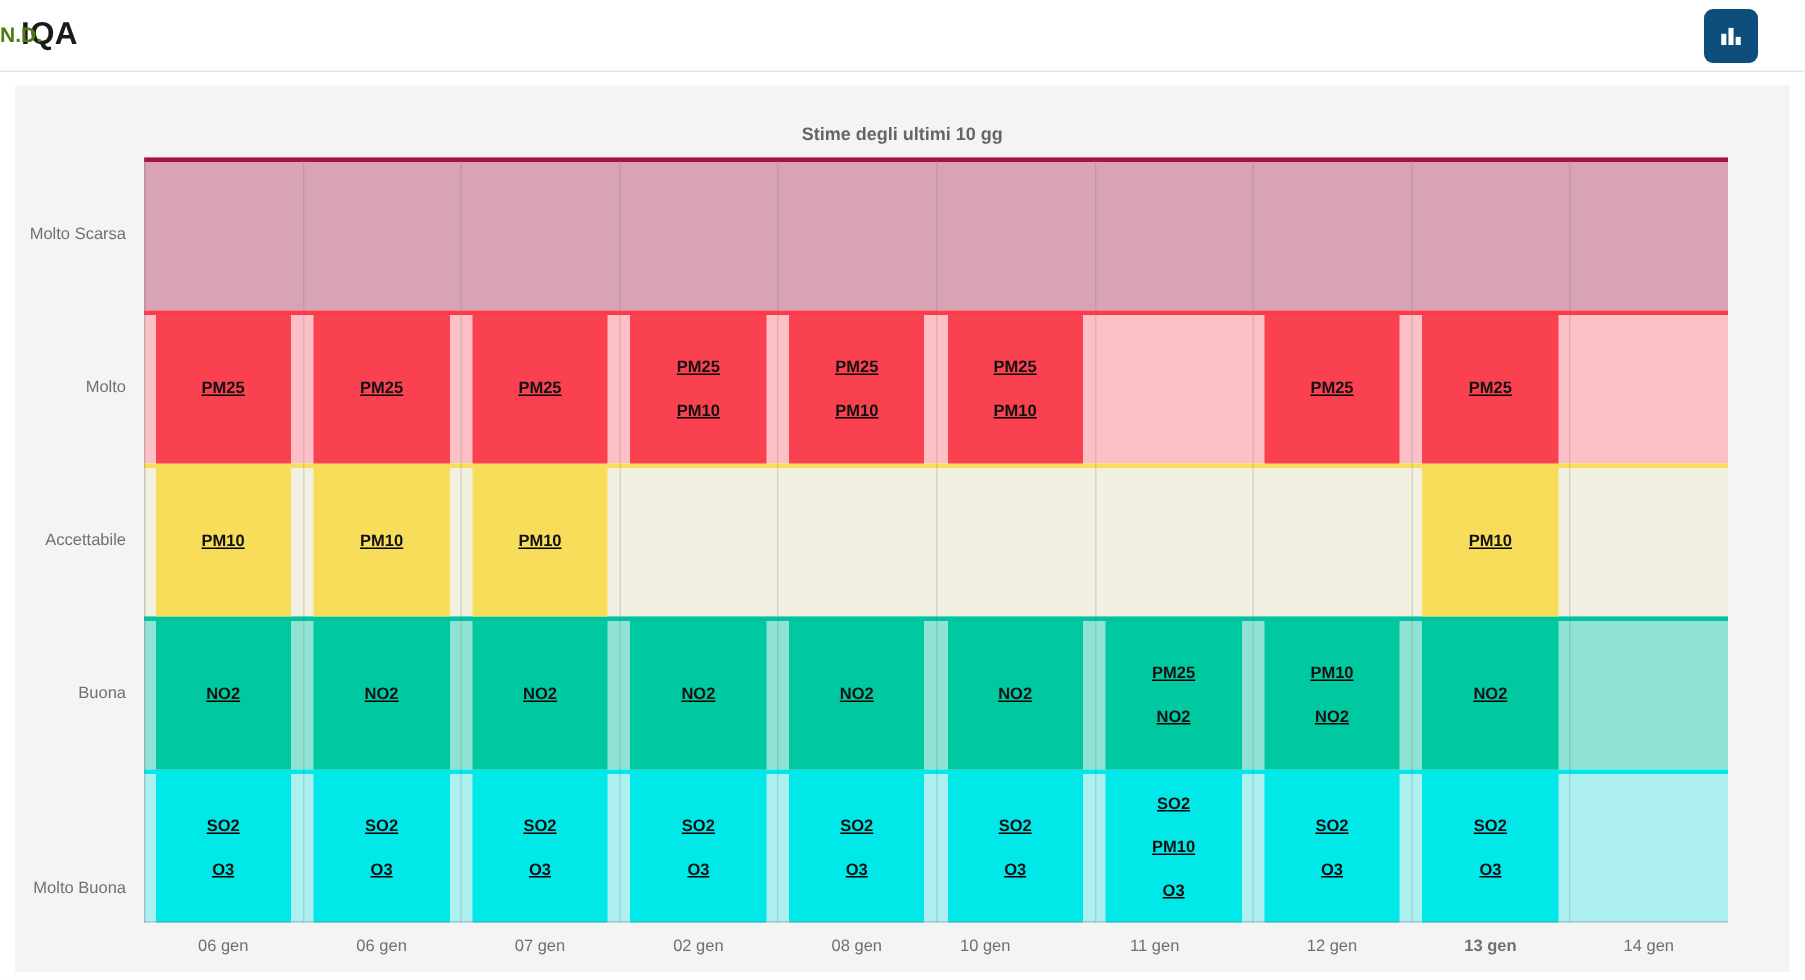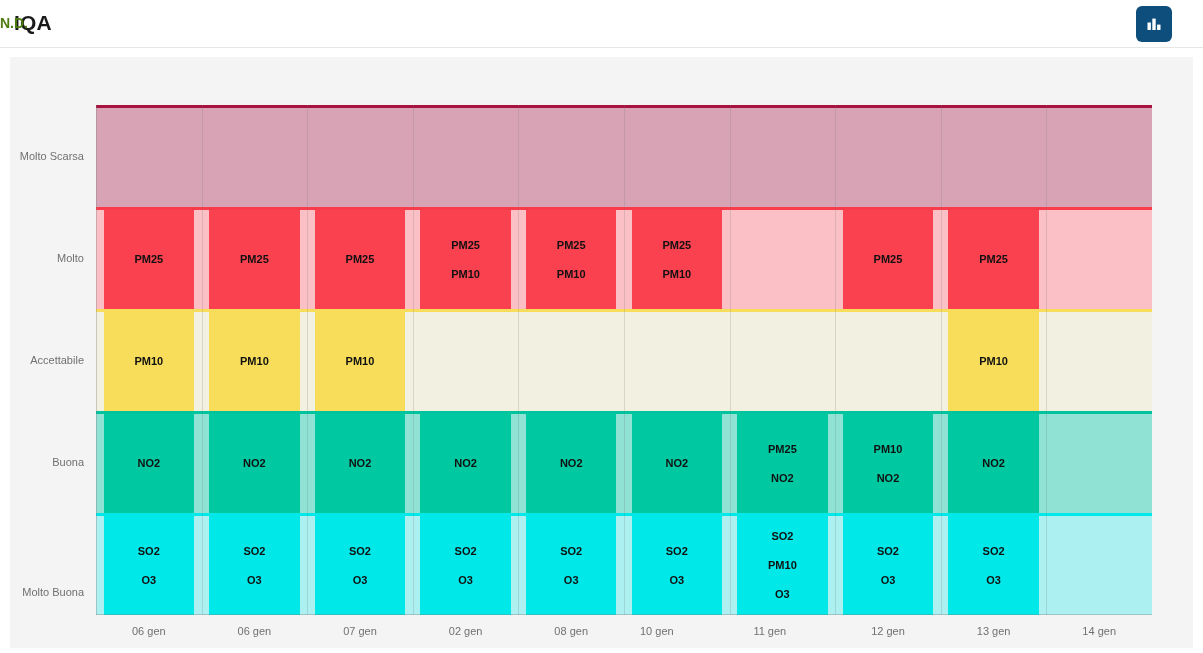--- a/index.html
+++ b/index.html
@@ -94,21 +94,21 @@
   }
   #axis-line-bottom {
     position: absolute; left: 0; top: 509px; width: 1056px; height: 1px;
     background: rgba(120,120,120,0.35);
   }
 
   
   .bar {
     position: absolute;
     display: flex; flex-direction: column;
-    align-items: center; justify-content: center;
+    align-items: center; justify-content: center; text-decoration: underline;
   }
   .bar-label {
     font-size: 11px; font-weight: bold; color: #111111;
     line-height: 1;
     margin: 9px 0;
     pointer-events: none;
   }
 </style>
 </head>
 <body>
@@ -122,20 +122,21 @@
         <rect x="2.5" y="7.5" width="3.4" height="7.5" fill="#ffffff"></rect>
         <rect x="7.3" y="3.6" width="3.4" height="11.4" fill="#ffffff"></rect>
         <rect x="12.1" y="9.6" width="3.4" height="5.4" fill="#ffffff"></rect>
       </svg>
     </span>
   </div>
 </div>
 
 <div id="chart-panel">
 
+  <div id="chart-title">Stime degli ultimi 10 gg</div>
 
   <div id="y-labels">
       <div class="y-label" style="top: 51px;">Molto Scarsa</div>
       <div class="y-label" style="top: 153px;">Molto</div>
       <div class="y-label" style="top: 255px;">Accettabile</div>
       <div class="y-label" style="top: 357px;">Buona</div>
       <div class="y-label" style="top: 459px; margin-top: 28px;">Molto Buona</div>
     </div>
 
   <div id="plot-area">
@@ -270,16 +271,16 @@
 
   <div id="x-labels">
       <div class="x-label" style="left: 0px; width: 105.6px;">06 gen</div>
       <div class="x-label" style="left: 105.6px; width: 105.6px;">06 gen</div>
       <div class="x-label" style="left: 211.2px; width: 105.6px;">07 gen</div>
       <div class="x-label" style="left: 316.8px; width: 105.6px;">02 gen</div>
       <div class="x-label" style="left: 422.4px; width: 105.6px;">08 gen</div>
       <div class="x-label" style="left: 508px; width: 105.6px;">10 gen</div>
       <div class="x-label" style="left: 621px; width: 105.6px;">11 gen</div>
       <div class="x-label" style="left: 739.2px; width: 105.6px;">12 gen</div>
-      <div class="x-label" style="left: 844.8px; width: 105.6px;">13 gen</div>
+      <div class="x-label" style="left: 844.8px; width: 105.6px; font-weight: bold;">13 gen</div>
       <div class="x-label" style="left: 950.4px; width: 105.6px;">14 gen</div>
     </div>
 </div>
 
 </body></html>

